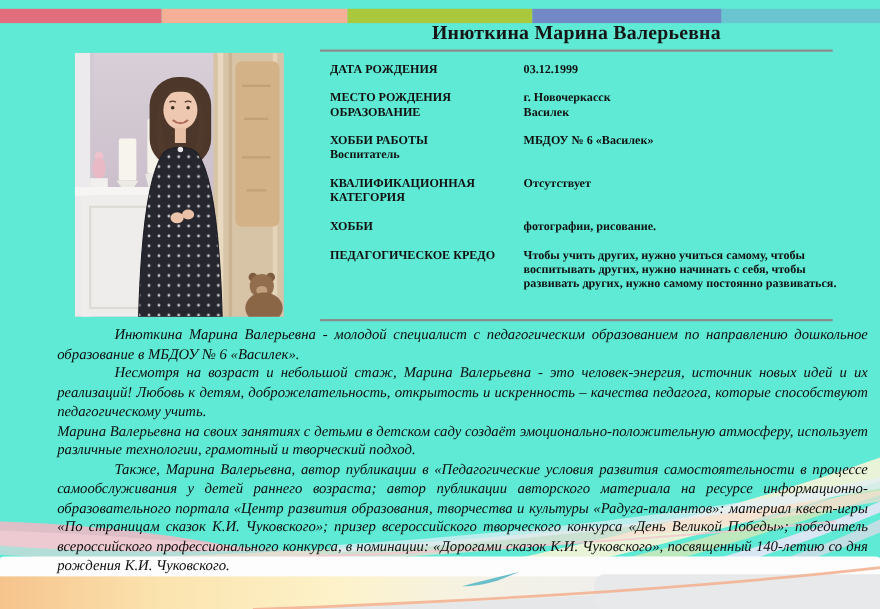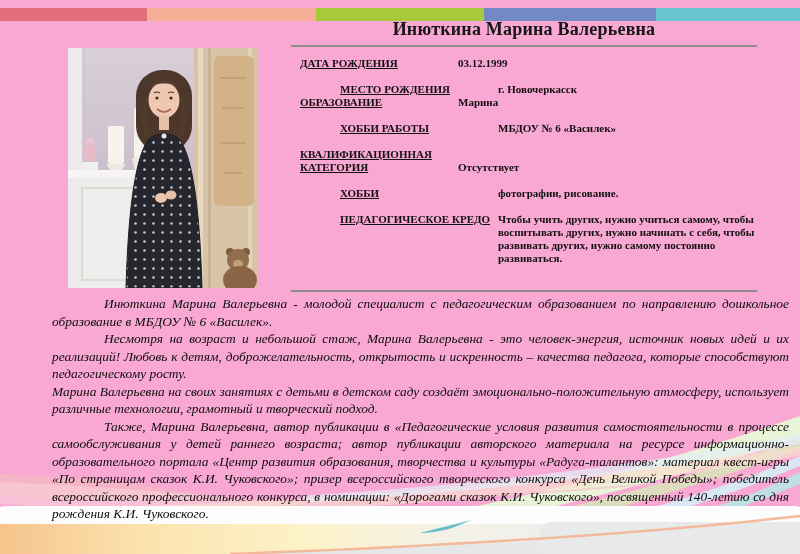--- a/index.html
+++ b/index.html
@@ -1,41 +1,41 @@
 <!DOCTYPE html>
 <html><head>
 <meta charset="utf-8">
 <style>
   html,body{margin:0;padding:0;background:#fff;}
   .page{
-    position:relative;width:800px;height:554px;background:#f9a8d4;overflow:hidden;
+    position:relative;width:800px;height:554px;background:#5eead4;overflow:hidden;
     font-family:"Liberation Serif","DejaVu Serif",serif;color:#111;
   }
   
   .topbar{position:absolute;top:8px;left:0;width:800px;height:13px;display:flex;}
   .topbar .seg{height:13px;}
   .topbar .seg:nth-child(1){width:147px;}
   .topbar .seg:nth-child(2){width:169px;}
   .topbar .seg:nth-child(3){width:168px;}
   .topbar .seg:nth-child(4){width:172px;}
   .topbar .seg:nth-child(5){width:144px;}
   
   .title{position:absolute;top:19px;left:291px;width:466px;margin:0;
     font-size:18px;font-weight:bold;text-align:center;letter-spacing:.2px;color:#161616;}
   .title-rule{position:absolute;top:45px;left:291px;width:466px;height:0;border-top:2px solid #8c8c8c;}
   
   .photo{position:absolute;left:68px;top:48px;width:190px;height:240px;}
   .photo svg{display:block;width:100%;height:100%;}
   
   .info{position:absolute;left:300px;top:57px;width:478px;z-index:2;}
   .row{display:flex;font-weight:bold;font-size:11px;line-height:13px;align-items:flex-start;}
-  .row .lbl{flex:0 0 158px;padding-right:0;text-decoration:underline;}
+  .row .lbl{flex:0 0 158px;padding-right:18px;}
   .row .val{flex:1;}
-  .row.gap{margin-top:13px;margin-left:40px;}
-  .row.align-end{align-items:flex-end;}
+  .row.gap{margin-top:13px;}
+  .row.align-end{}
   
   .section-rule{position:absolute;top:290px;left:291px;width:466px;height:0;border-top:2px solid #8c8c8c;}
   
   .bio{position:absolute;left:52px;top:295px;width:737px;z-index:2;
     font-style:italic;font-size:13.4px;line-height:17.5px;text-align:justify;color:#0d0d0d;}
   .bio p{margin:0;}
   .bio p.indent{text-indent:52px;}
   
   .footer-deco{position:absolute;left:0;bottom:0;width:800px;height:150px;z-index:1;}
 </style>
@@ -150,27 +150,28 @@
     <div class="row">
       <div class="lbl">ДАТА РОЖДЕНИЯ</div>
       <div class="val">03.12.1999</div>
     </div>
     <div class="row gap">
       <div class="lbl">МЕСТО РОЖДЕНИЯ</div>
       <div class="val">г. Новочеркасск</div>
     </div>
     <div class="row">
       <div class="lbl">ОБРАЗОВАНИЕ</div>
-      <div class="val">Марина</div>
+      <div class="val">Василек</div>
     </div>
     <div class="row gap">
       <div class="lbl">ХОББИ РАБОТЫ</div>
       <div class="val">МБДОУ № 6 «Василек»</div>
     </div>
     <div class="row">
+      <div class="val">Воспитатель</div>
     </div>
     <div class="row gap">
     </div>
     <div class="row align-end">
       <div class="lbl">КВАЛИФИКАЦИОННАЯ КАТЕГОРИЯ</div>
       <div class="val">Отсутствует</div>
     </div>
     <div class="row gap">
       <div class="lbl">ХОББИ</div>
       <div class="val">фотографии, рисование.</div>
@@ -178,18 +179,18 @@
     <div class="row gap">
       <div class="lbl">ПЕДАГОГИЧЕСКОЕ КРЕДО</div>
       <div class="val">Чтобы учить других, нужно учиться самому, чтобы воспитывать других, нужно начинать с себя, чтобы развивать других, нужно самому постоянно развиваться.</div>
     </div>
   </div>
 
   <div class="section-rule"></div>
 
   <div class="bio">
     <p class="indent">Инюткина Марина Валерьевна - молодой специалист с педагогическим образованием по направлению дошкольное образование в МБДОУ № 6 «Василек».</p>
-    <p class="indent">Несмотря на возраст и небольшой стаж, Марина Валерьевна - это человек-энергия, источник новых идей и их реализаций! Любовь к детям, доброжелательность, открытость и искренность – качества педагога, которые способствуют педагогическому росту.</p>
+    <p class="indent">Несмотря на возраст и небольшой стаж, Марина Валерьевна - это человек-энергия, источник новых идей и их реализаций! Любовь к детям, доброжелательность, открытость и искренность – качества педагога, которые способствуют педагогическому учить.</p>
     <p>Марина Валерьевна на своих занятиях с детьми в детском саду создаёт эмоционально-положительную атмосферу, использует различные технологии, грамотный и творческий подход.</p>
     <p class="indent">Также, Марина Валерьевна, автор публикации в «Педагогические условия развития самостоятельности в процессе самообслуживания у детей раннего возраста; автор публикации авторского материала на ресурсе информационно-образовательного портала «Центр развития образования, творчества и культуры «Радуга-талантов»: материал квест-игры «По страницам сказок К.И. Чуковского»; призер всероссийского творческого конкурса «День Великой Победы»; победитель всероссийского профессионального конкурса, в номинации: «Дорогами сказок К.И. Чуковского», посвященный 140-летию со дня рождения К.И. Чуковского.</p>
   </div>
 
 </div>
 
 </body></html>

